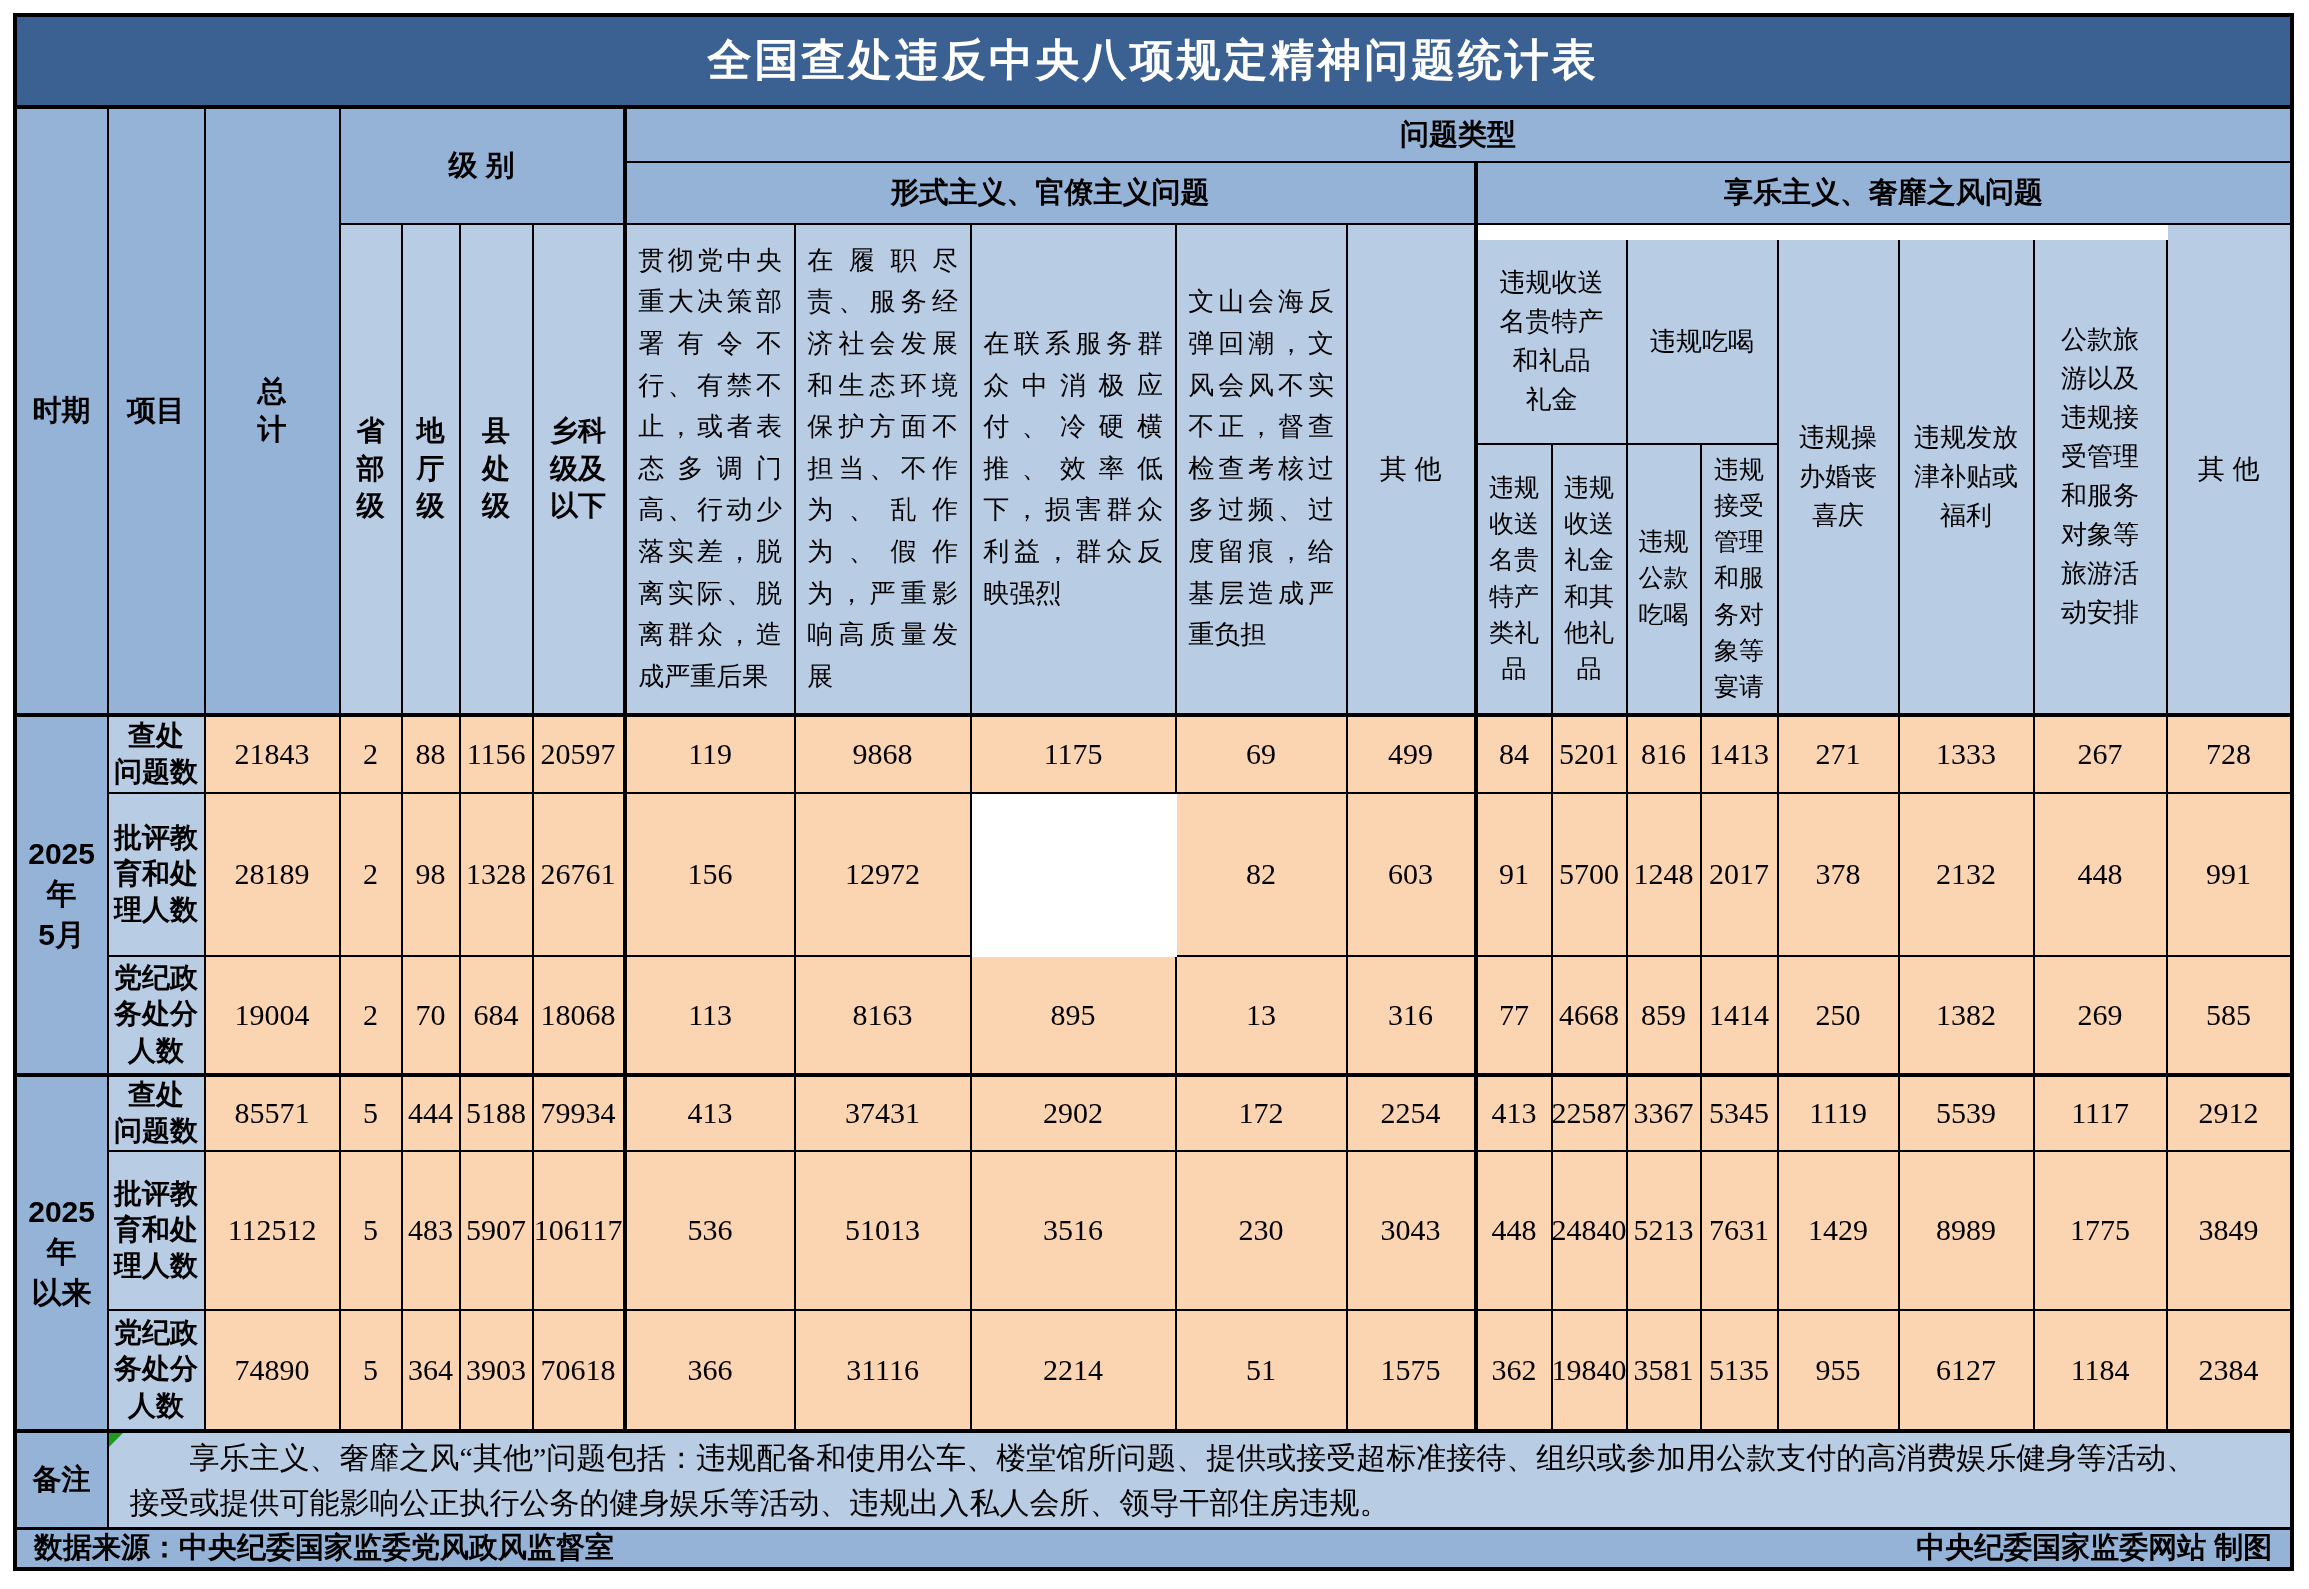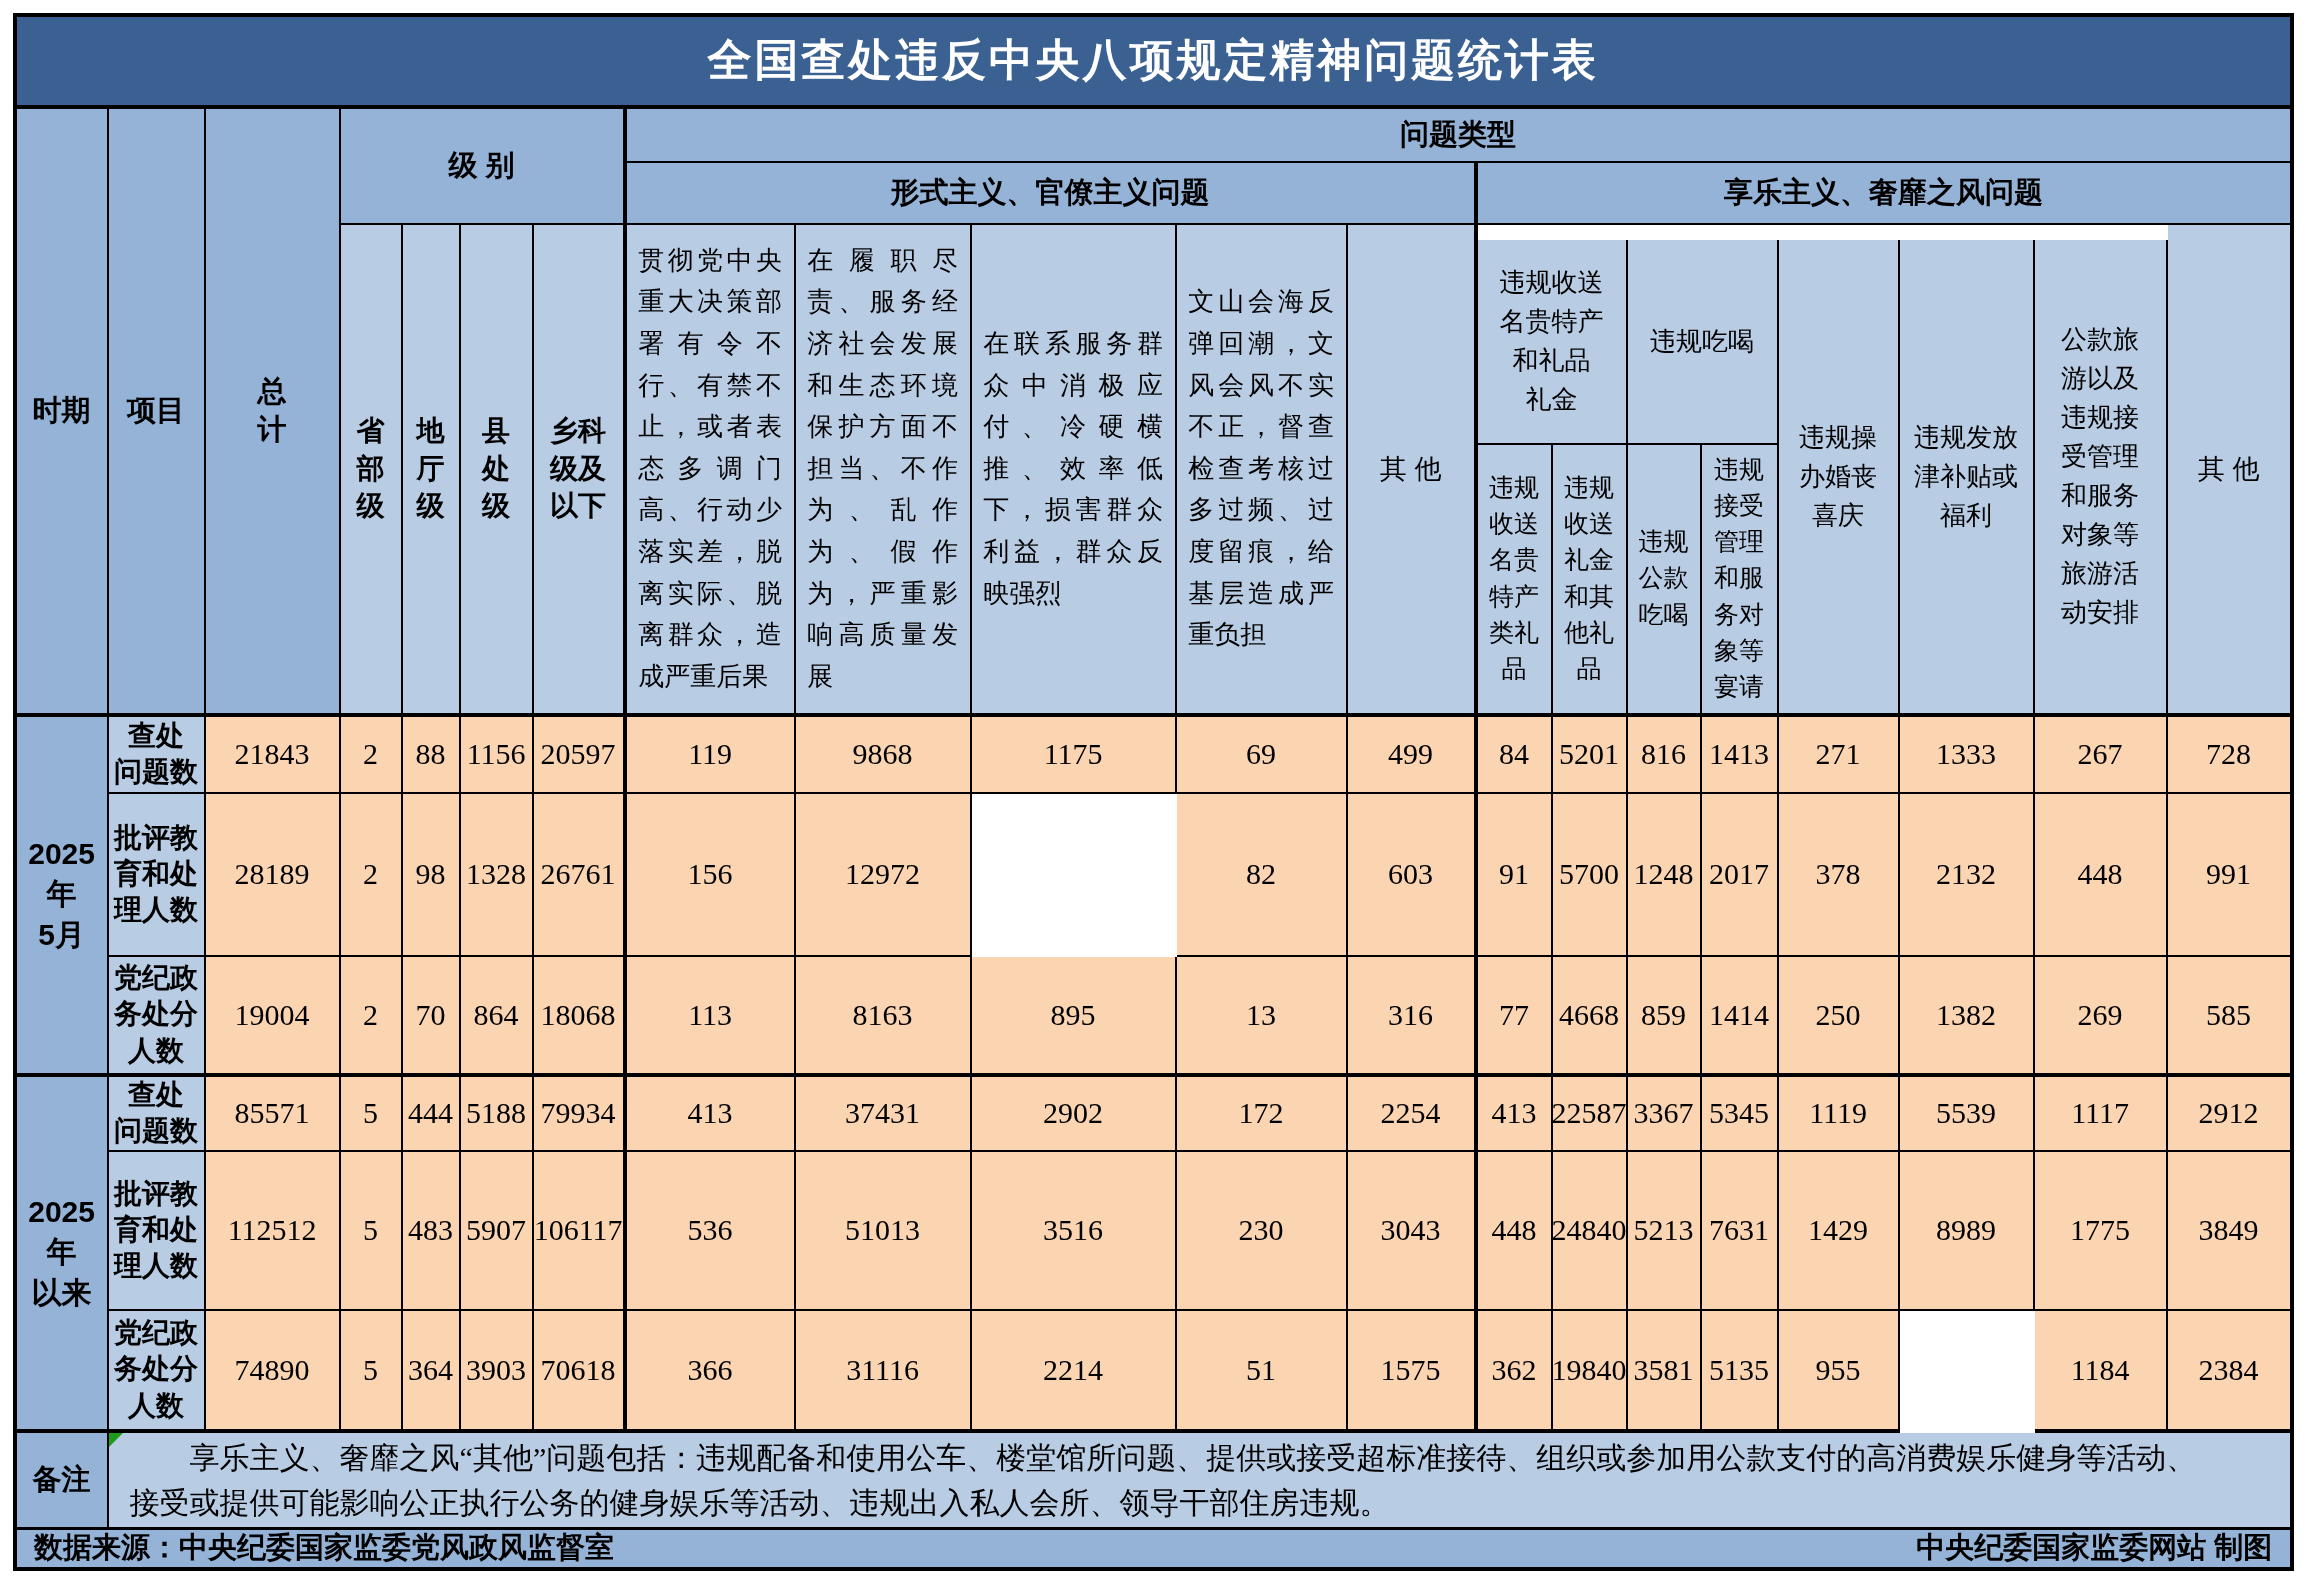--- a/index.html
+++ b/index.html
@@ -190,21 +190,21 @@
     <div class="c num" style="grid-area:7/18/8/19">2132</div>
     <div class="c num" style="grid-area:7/19/8/20">448</div>
     <div class="c num br0" style="grid-area:7/20/8/21">991</div>
 
     <div class="c rl pre bb5" style="grid-area:8/2/9/3">党纪政
 务处分
 人数</div>
     <div class="c num bb5" style="grid-area:8/3/9/4">19004</div>
     <div class="c num bb5" style="grid-area:8/4/9/5">2</div>
     <div class="c num bb5" style="grid-area:8/5/9/6">70</div>
-    <div class="c num bb5" style="grid-area:8/6/9/7">864</div>
+    <div class="c num bb5" style="grid-area:8/6/9/7">684</div>
     <div class="c num bb5 br5" style="grid-area:8/7/9/8">18068</div>
     <div class="c num bb5" style="grid-area:8/8/9/9">113</div>
     <div class="c num bb5" style="grid-area:8/9/9/10">8163</div>
     <div class="c num bb5" style="grid-area:8/10/9/11">895</div>
     <div class="c num bb5" style="grid-area:8/11/9/12">13</div>
     <div class="c num bb5 br5" style="grid-area:8/12/9/13">316</div>
     <div class="c num bb5" style="grid-area:8/13/9/14">77</div>
     <div class="c num bb5" style="grid-area:8/14/9/15">4668</div>
     <div class="c num bb5" style="grid-area:8/15/9/16">859</div>
     <div class="c num bb5" style="grid-area:8/16/9/17">1414</div>
@@ -267,20 +267,21 @@
     <div class="c num bb5" style="grid-area:11/8/12/9">366</div>
     <div class="c num bb5" style="grid-area:11/9/12/10">31116</div>
     <div class="c num bb5" style="grid-area:11/10/12/11">2214</div>
     <div class="c num bb5" style="grid-area:11/11/12/12">51</div>
     <div class="c num bb5 br5" style="grid-area:11/12/12/13">1575</div>
     <div class="c num bb5" style="grid-area:11/13/12/14">362</div>
     <div class="c num bb5" style="grid-area:11/14/12/15">19840</div>
     <div class="c num bb5" style="grid-area:11/15/12/16">3581</div>
     <div class="c num bb5" style="grid-area:11/16/12/17">5135</div>
     <div class="c num bb5" style="grid-area:11/17/12/18">955</div>
+    <div class="c num bb5" style="grid-area:11/18/12/19">6127</div>
     <div class="c num bb5" style="grid-area:11/19/12/20">1184</div>
     <div class="c num bb5 br0" style="grid-area:11/20/12/21">2384</div>
 
     <div class="c notelbl bb4" style="grid-area:12/1/13/2">备注</div>
     <div class="c note pre br0 bb4" style="grid-area:12/2/13/21">
       <span class="gtri"></span>
       <span>　　享乐主义、奢靡之风“其他”问题包括：违规配备和使用公车、楼堂馆所问题、提供或接受超标准接待、组织或参加用公款支付的高消费娱乐健身等活动、
 接受或提供可能影响公正执行公务的健身娱乐等活动、违规出入私人会所、领导干部住房违规。</span>
     </div>
 

